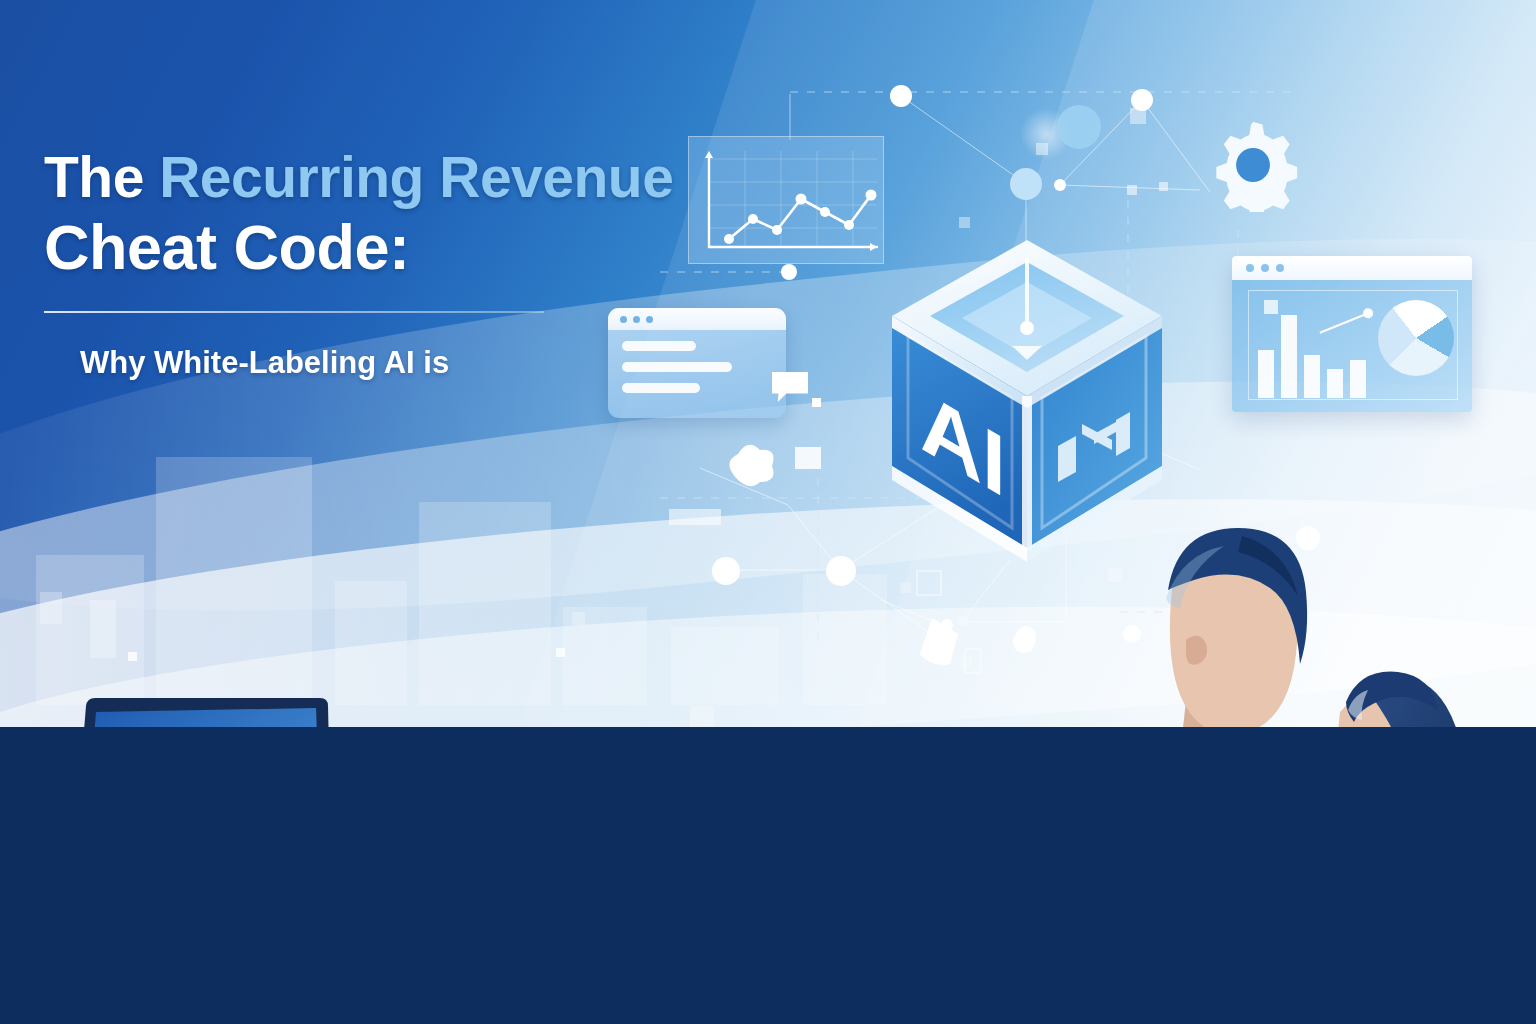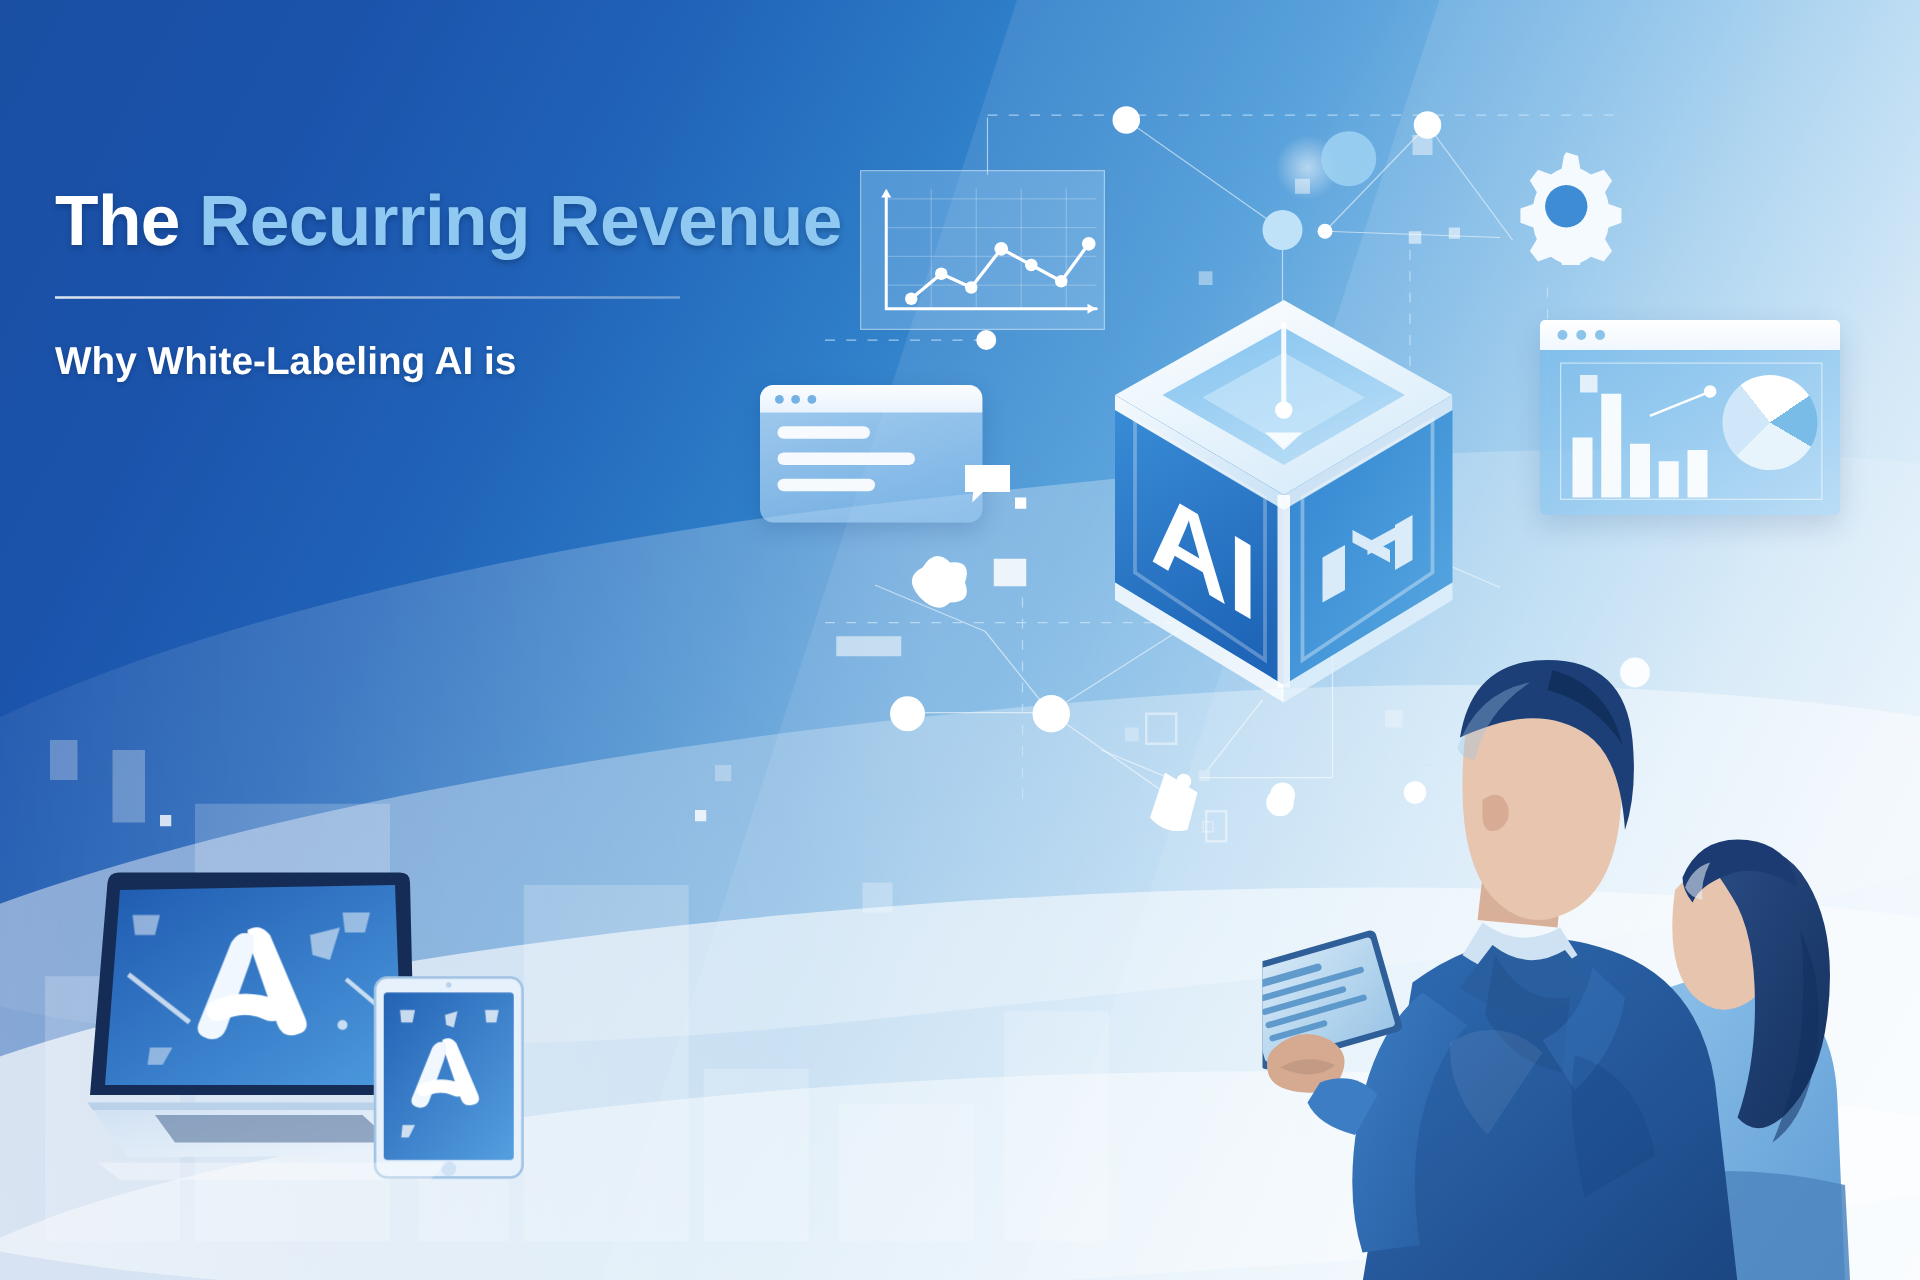--- a/index.html
+++ b/index.html
@@ -1,18 +1,18 @@
 <!DOCTYPE html>
 <html><head>
 <meta charset="utf-8">
 <style>
   html,body{margin:0;padding:0;background:#0d2d5e;}
   *{box-sizing:border-box;}
   #stage{
-    position:relative;width:1536px;height:1024px;overflow:hidden;
+    position:relative;width:1536px;height:727px;overflow:hidden;
     font-family:"Liberation Sans",sans-serif;
     background:
       linear-gradient(118deg,
         #1a4fa3 0%, #1b53ab 14%, #2063b8 27%,
         #2f7fc9 40%, #4b9ad8 52%, #7bb8e6 62%,
         #a8d2ef 71%, #cfe6f7 80%, #e4f1fb 88%, #eef6fc 100%);
   }
 
   
   .wash{position:absolute;pointer-events:none;}
@@ -48,21 +48,21 @@
   #headline{position:absolute;left:44px;top:148px;width:660px;z-index:30;}
   .t-line{font-weight:bold;letter-spacing:-.5px;line-height:1.04;
           text-shadow:0 2px 5px rgba(4,30,70,.35);}
   .t1{font-size:57px;}
   .t1 .wht{color:#ffffff;}
   .t1 .lblue{color:#8fc9f2;}
   .t2{font-size:63px;color:#ffffff;margin-top:8px;}
   .rule{height:2px;width:500px;margin:30px 0 28px 0;
         background:linear-gradient(90deg,rgba(255,255,255,.85),rgba(255,255,255,.35));}
   .sub{font-size:31px;font-weight:bold;color:#ffffff;line-height:1.45;
-       text-shadow:0 2px 4px rgba(4,30,70,.30);}
+       text-shadow:0 2px 4px rgba(4,30,70,.30);margin-left:36px;}
   .sub .soft{font-weight:600;color:#eef6ff;}
 
   
   #net{position:absolute;inset:0;z-index:10;pointer-events:none;}
 
   
   .card{position:absolute;z-index:18;}
   
   #chart-panel{left:688px;top:136px;width:196px;height:128px;
       background:linear-gradient(135deg,rgba(150,200,240,.38),rgba(210,235,252,.22));
@@ -198,20 +198,21 @@
       <circle cx="947" cy="625" r="6"></circle>
       <path d="M736 478 q-14 -16 2 -24 q10 -16 22 -4 q18 -2 12 16 q6 16 -12 16 q-10 10 -24 -4 z"></path>
       <path d="M932 618 l26 16 l-8 30 q-18 4 -30 -10 z"></path>
     </g>
   </svg>
 
   <div id="headline">
     <div class="t-line t1">
       <span class="wht">The </span><span class="lblue">Recurring Revenue</span>
     </div>
+    <div class="t-line t2">Cheat Code:</div>
     <div class="rule"></div>
     <div class="sub">Why White-Labeling AI is</div>
   </div>
 
   <div class="card" id="chart-panel">
     <svg viewBox="0 0 196 128" width="196" height="128">
       <g stroke="#ffffff" stroke-opacity=".22">
         <line x1="20" y1="22" x2="188" y2="22"></line>
           <line x1="20" y1="45" x2="188" y2="45"></line>
         <line x1="20" y1="68" x2="188" y2="68"></line>

